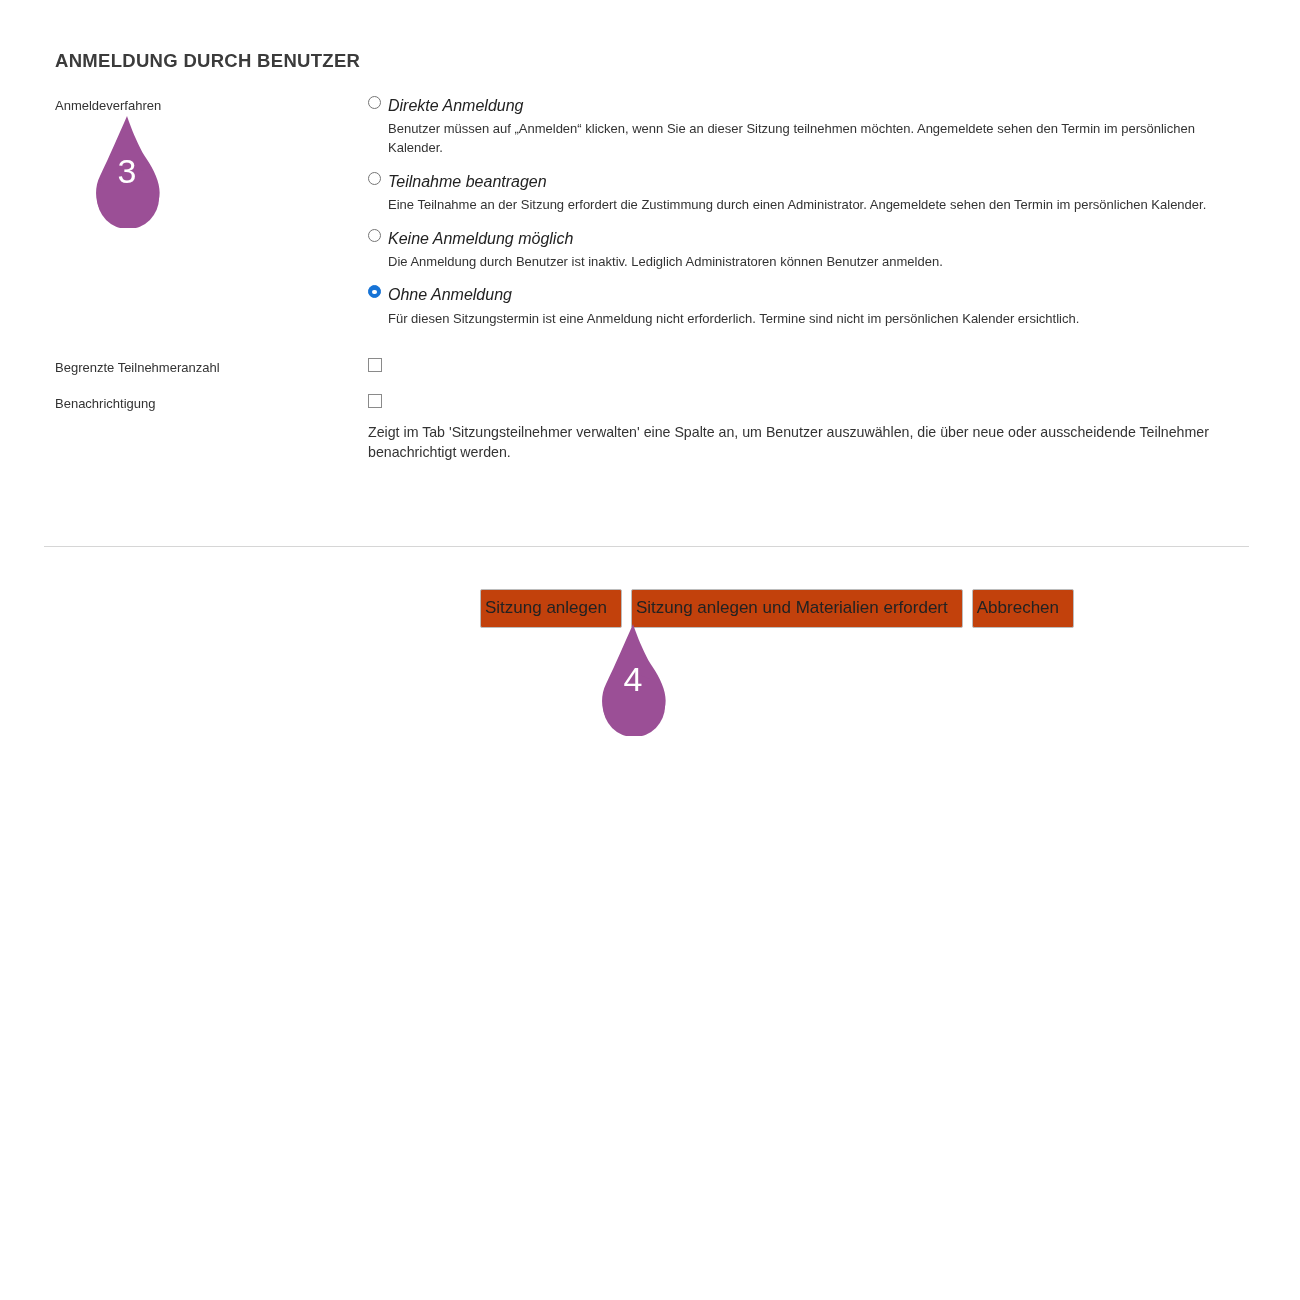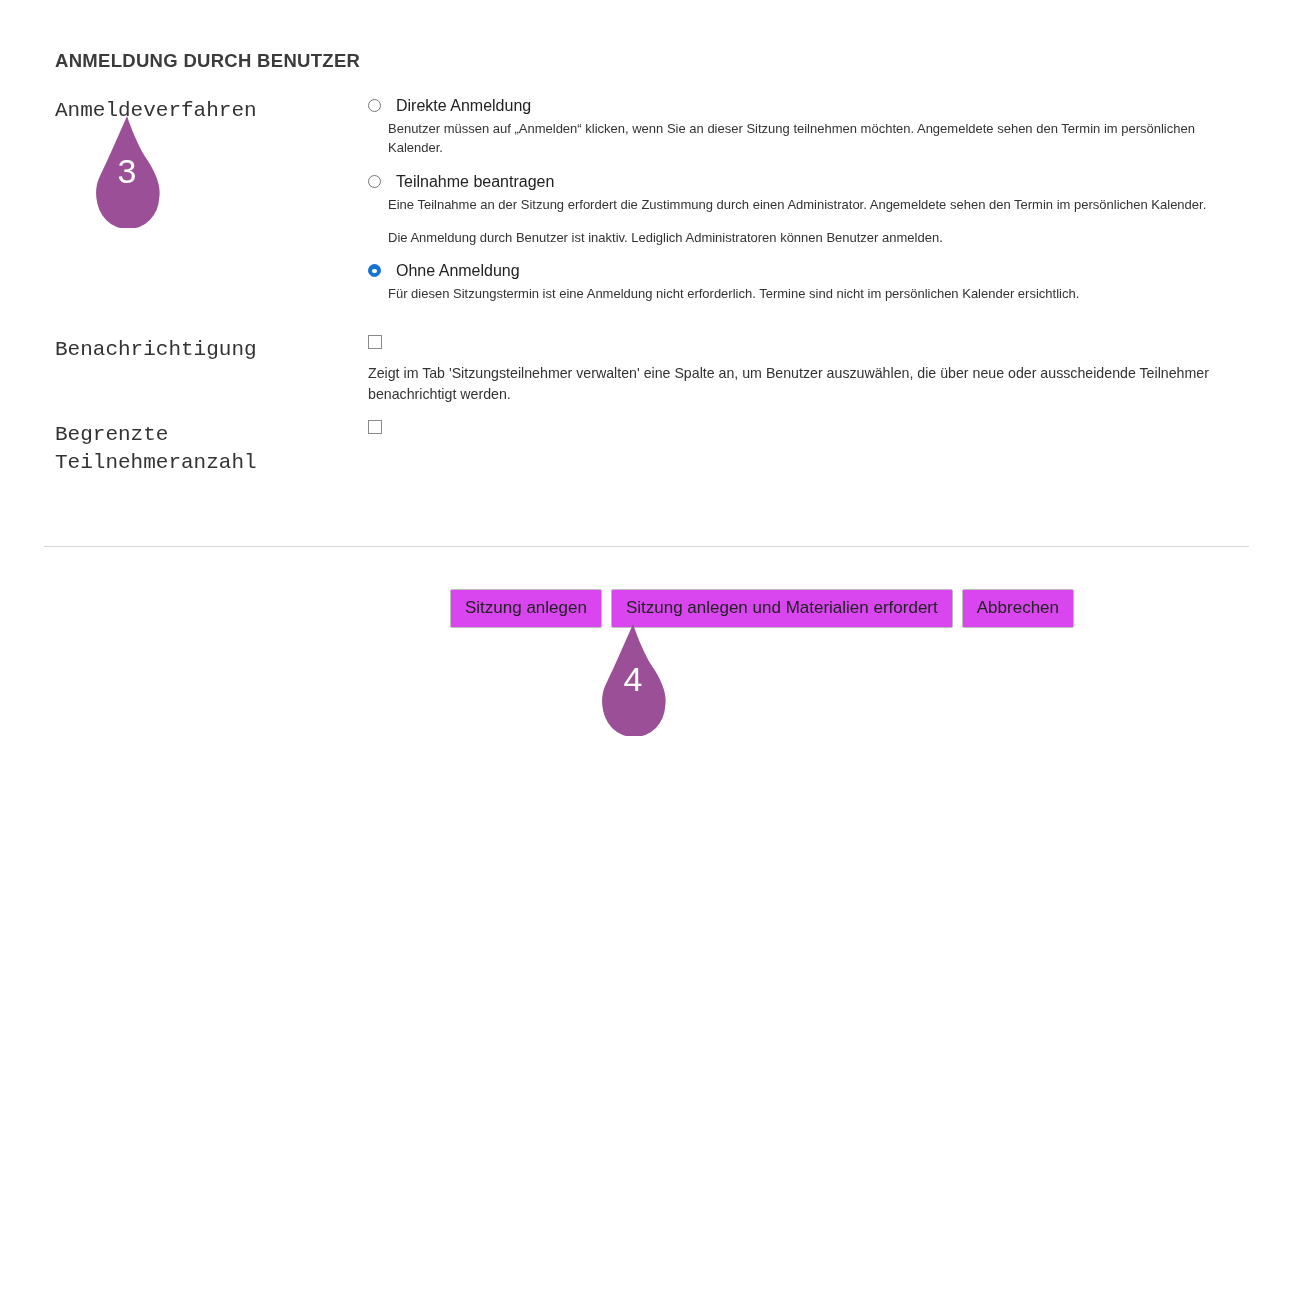--- a/index.html
+++ b/index.html
@@ -40,39 +40,39 @@
     width: 1195px;
   }
   .row {
     display: flex;
     align-items: flex-start;
     margin-bottom: 0;
   }
   .label-col {
     width: 310px;
     flex: 0 0 310px;
-    font-size: 21px;
+    font-size: 13px;
     color: #333333;
     line-height: 1.35;
     padding-top: 1px;
-    font-family: Liberation Mono, monospace;
   }
   .field-col {
     flex: 1 1 auto;
     padding-left: 3px;
   }
 
   
   .option {
     margin-bottom: 14px;
   }
   .option-head {
     display: flex;
-    align-items: center;
-    gap: 15px;
+    align-items: flex-start;
+    gap: 7px;
+    font-style: italic;
   }
   .radio {
     width: 13px;
     height: 13px;
     border: 1px solid #767676;
     border-radius: 50%;
     background: #ffffff;
     box-sizing: border-box;
     flex: 0 0 13px;
     position: relative;
@@ -141,25 +141,25 @@
   
   .button-bar {
     position: absolute;
     right: 50px;
     top: 589px;
     display: flex;
     gap: 9px;
   }
   .btn {
     border: 1px solid #bcbcbc;
-    background: #d946ef;
+    background: #c2410c;
     color: #222222;
     font-family: "Liberation Sans", sans-serif;
     font-size: 17px;
-    padding: 8px 14px 9px 14px;
+    padding: 8px 14px 9px 4px;
     border-radius: 2px;
     line-height: 1.15;
     cursor: pointer;
     white-space: nowrap;
   }
 
   
   .pin {
     position: absolute;
     width: 78px;
@@ -207,49 +207,53 @@
 
         <div class="option">
           <div class="option-head">
             <span class="radio"></span>
             <span class="option-label">Teilnahme beantragen</span>
           </div>
           <div class="option-desc">Eine Teilnahme an der Sitzung erfordert die Zustimmung durch einen Administrator. Angemeldete sehen den Termin im persönlichen Kalender.</div>
         </div>
 
         <div class="option">
+          <div class="option-head">
+            <span class="radio"></span>
+            <span class="option-label">Keine Anmeldung möglich</span>
+          </div>
           <div class="option-desc">Die Anmeldung durch Benutzer ist inaktiv. Lediglich Administratoren können Benutzer anmelden.</div>
         </div>
 
         <div class="option">
           <div class="option-head">
             <span class="radio checked"></span>
             <span class="option-label">Ohne Anmeldung</span>
           </div>
           <div class="option-desc">Für diesen Sitzungstermin ist eine Anmeldung nicht erforderlich. Termine sind nicht im persönlichen Kalender ersichtlich.</div>
         </div>
 
+      </div>
+    </div>
+
+    <div class="row check-row" style="margin-top:16px;">
+      <div class="label-col">Begrenzte Teilnehmeranzahl</div>
+      <div class="field-col">
+        <span class="checkbox"></span>
       </div>
     </div>
 
     <div class="row check-row" style="margin-top:17px;">
       <div class="label-col">Benachrichtigung</div>
       <div class="field-col">
         <span class="checkbox"></span>
         <div class="check-desc">Zeigt im Tab 'Sitzungsteilnehmer verwalten' eine Spalte an, um Benutzer auszuwählen, die über neue oder ausscheidende Teilnehmer benachrichtigt werden.</div>
       </div>
     </div>
 
-    <div class="row check-row" style="margin-top:16px;">
-      <div class="label-col">Begrenzte Teilnehmeranzahl</div>
-      <div class="field-col">
-        <span class="checkbox"></span>
-      </div>
-    </div>
-
   </div>
 
   <div class="divider"></div>
 
   <div class="button-bar">
     <button class="btn">Sitzung anlegen</button>
     <button class="btn">Sitzung anlegen und Materialien erfordert</button>
     <button class="btn">Abbrechen</button>
   </div>
 

